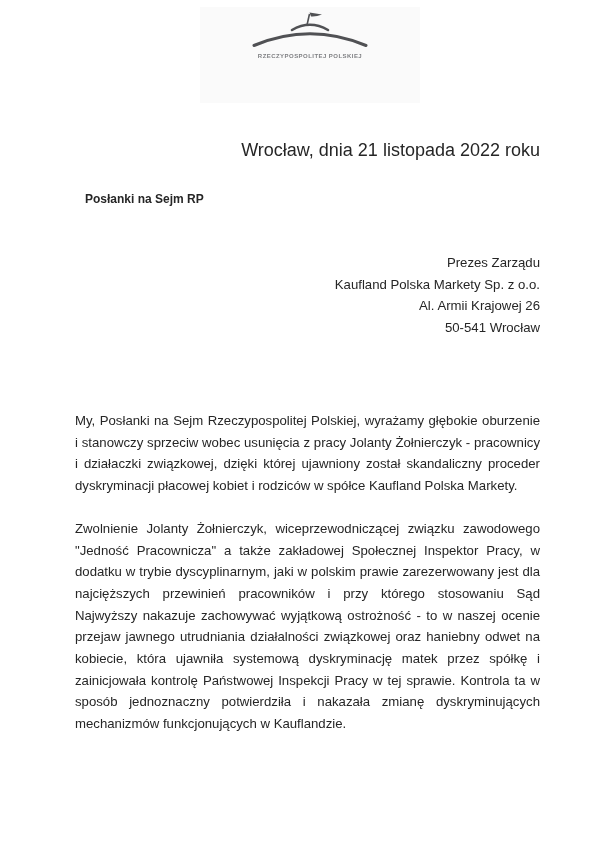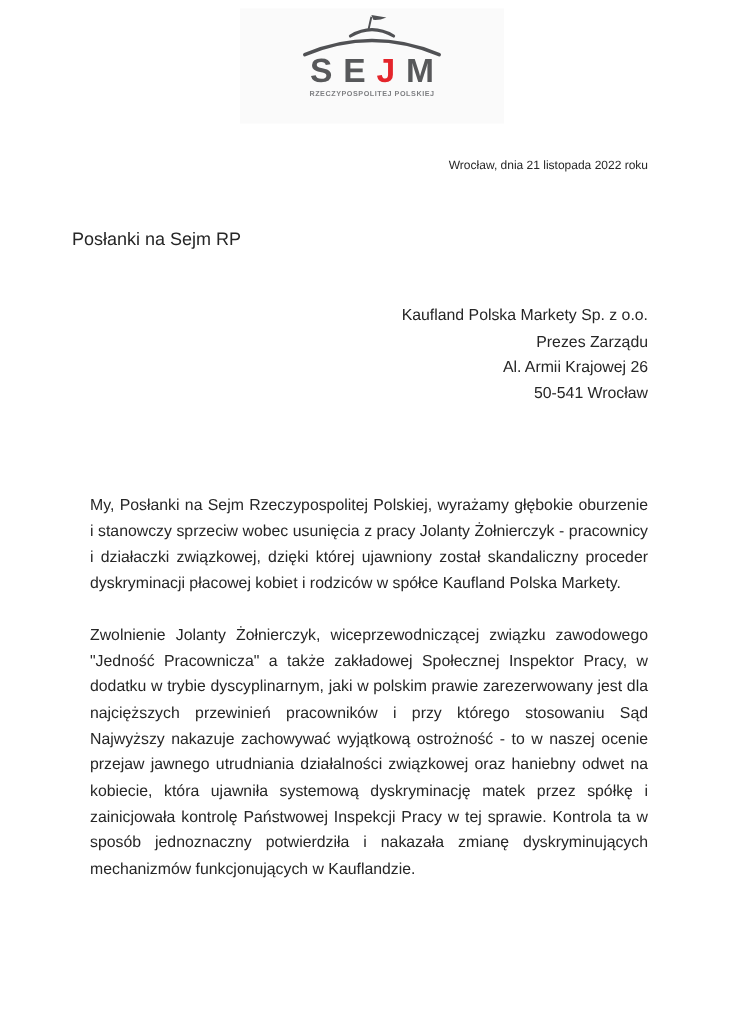--- a/index.html
+++ b/index.html
@@ -31,27 +31,27 @@
   .wordmark .accent{color:#e4252b;}
   .logo-subtitle{
     margin-top:4px;
     font-size:6px;font-weight:bold;
     letter-spacing:0.45px;
     color:#7e7f82;
     white-space:nowrap;
   }
   
   .date-line{
-    position:absolute;top:128px;right:73px;
-    font-size:10px;line-height:21.7px;
+    position:absolute;top:140px;right:73px;
+    font-size:18px;line-height:21.7px;
     white-space:nowrap;
   }
   .sender-line{
-    position:absolute;top:189px;left:60px;
-    font-size:15px;font-weight:normal;line-height:21.7px;
+    position:absolute;top:189px;left:85px;
+    font-size:12px;font-weight:bold;line-height:21.7px;
     white-space:nowrap;
   }
   .recipient-block{
     position:absolute;top:252px;right:73px;
     text-align:right;
     font-size:13.2px;line-height:21.7px;
   }
   .recipient-name{font-weight:bold;}
   .letter-body{
     position:absolute;top:410px;left:75px;
@@ -70,33 +70,30 @@
     <svg class="dome-svg" width="120" height="40" viewBox="0 0 120 40" aria-hidden="true">
 
       <line x1="57" y1="16" x2="59.5" y2="5" stroke="#505154" stroke-width="1.6"></line>
 
       <path d="M59.5,3.5 L72,5.5 Q66,8 61,7.5 Z" fill="#505154"></path>
 
       <path d="M42,21 Q60,10.5 78,21" fill="none" stroke="#505154" stroke-width="2.6" stroke-linecap="round"></path>
 
       <path d="M4,36.5 Q60,13 116,36.5" fill="none" stroke="#505154" stroke-width="3" stroke-linecap="round"></path>
     </svg>
-    <div class="wordmark">
-      <span>S</span><span>E</span><span class="accent">J</span><span>M</span>
-    </div>
     <div class="logo-subtitle">RZECZYPOSPOLITEJ POLSKIEJ</div>
   </div>
 
   <div class="date-line">Wrocław, dnia 21 listopada 2022 roku</div>
 
   <div class="sender-line">Posłanki na Sejm RP</div>
 
   <div class="recipient-block">
+    <div class="recipient-line">Prezes Zarządu</div>
     <div class="recipient-line">Kaufland Polska Markety Sp. z o.o.</div>
-    <div class="recipient-line">Prezes Zarządu</div>
     <div class="recipient-line">Al. Armii Krajowej 26</div>
     <div class="recipient-line">50-541 Wrocław</div>
   </div>
 
   <div class="letter-body">
     <p>My, Posłanki na Sejm Rzeczypospolitej Polskiej, wyrażamy głębokie oburzenie i stanowczy sprzeciw wobec usunięcia z pracy Jolanty Żołnierczyk - pracownicy i działaczki związkowej, dzięki której ujawniony został skandaliczny proceder dyskryminacji płacowej kobiet i rodziców w spółce Kaufland Polska Markety.</p>
     <p>Zwolnienie Jolanty Żołnierczyk, wiceprzewodniczącej związku zawodowego "Jedność Pracownicza" a także zakładowej Społecznej Inspektor Pracy, w dodatku w trybie dyscyplinarnym, jaki w polskim prawie zarezerwowany jest dla najcięższych przewinień pracowników i przy którego stosowaniu Sąd Najwyższy nakazuje zachowywać wyjątkową ostrożność - to w naszej ocenie przejaw jawnego utrudniania działalności związkowej oraz haniebny odwet na kobiecie, która ujawniła systemową dyskryminację matek przez spółkę i zainicjowała kontrolę Państwowej Inspekcji Pracy w tej sprawie. Kontrola ta w sposób jednoznaczny potwierdziła i nakazała zmianę dyskryminujących mechanizmów funkcjonujących w Kauflandzie.</p>
   </div>
 
 </div>

